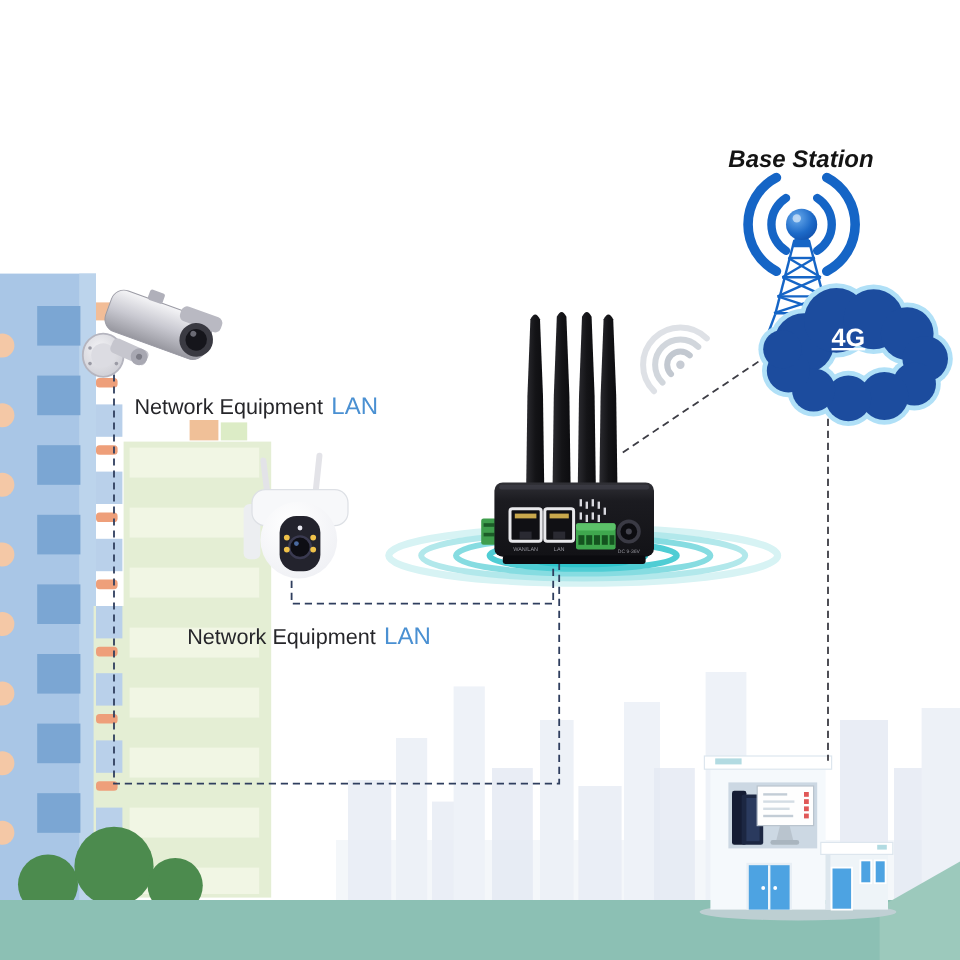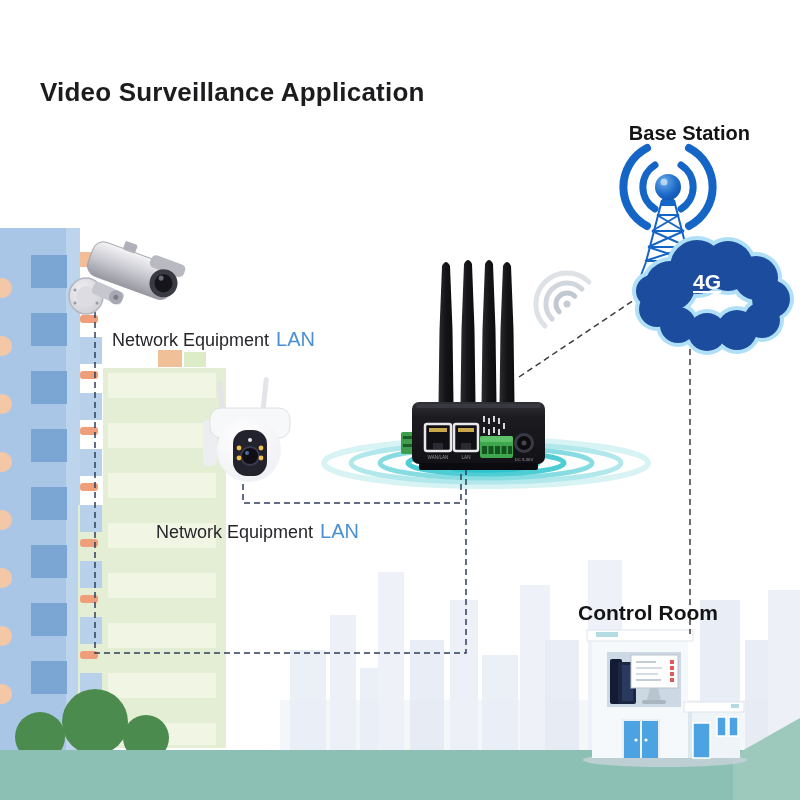--- a/index.html
+++ b/index.html
@@ -3,21 +3,21 @@
 <meta charset="utf-8">
 <style>
   html,body{margin:0;padding:0;background:#ffffff;}
   .canvas{
     position:relative;width:800px;height:800px;background:#ffffff;overflow:hidden;
     font-family:"Liberation Sans", sans-serif;
   }
   .canvas svg{position:absolute;left:0;top:0;}
   .lbl{position:absolute;white-space:nowrap;}
   .title{left:40px;top:77px;font-size:26px;font-weight:700;color:#1c1c1e;letter-spacing:.2px;}
-  .base-station{left:585px;top:122px;width:165px;text-align:right;font-size:20px;font-weight:700;color:#141414;}
+  .base-station{left:585px;top:122px;width:165px;text-align:center;font-size:20px;font-weight:700;color:#141414;font-style:italic;}
   .control-room{left:573px;top:601px;width:150px;text-align:center;font-size:21px;font-weight:700;color:#141414;}
   .cloud-label{left:637px;top:269px;width:140px;text-align:center;color:#ffffff;font-weight:700;
     font-size:21px;line-height:25px;text-decoration:underline;}
   .lan-label{font-size:18px;color:#26262a;}
   .lan-label .lan{font-size:20px;color:#4a90d2;margin-left:7px;}
   .lan1{left:112px;top:328px;}
   .lan2{left:156px;top:520px;}
   text.tiny{font-family:"Liberation Sans",sans-serif;fill:#96969e;}
 </style>
 </head>
@@ -357,31 +357,29 @@
           <circle cx="762" cy="320" r="18"></circle>
       <circle cx="737" cy="330" r="20"></circle>
           <circle cx="707" cy="332" r="19"></circle>
           <circle cx="678" cy="325" r="18"></circle>
       <circle cx="657" cy="309" r="18"></circle>
           <circle cx="652" cy="291" r="16"></circle>
     </g>
   </g>
 </svg>
 
-<div class="lbl title">Video Surveillance Application</div>
 
 <div class="lbl base-station">Base Station</div>
 
 <div class="lbl cloud-label">
   <div>4G</div>
 </div>
 
 <div class="lbl lan-label lan1">
   <span>Network Equipment</span><span class="lan">LAN</span>
 </div>
 
 <div class="lbl lan-label lan2">
   <span>Network Equipment</span><span class="lan">LAN</span>
 </div>
 
-<div class="lbl control-room">Control Room</div>
 
 </div>
 
 </body></html>

